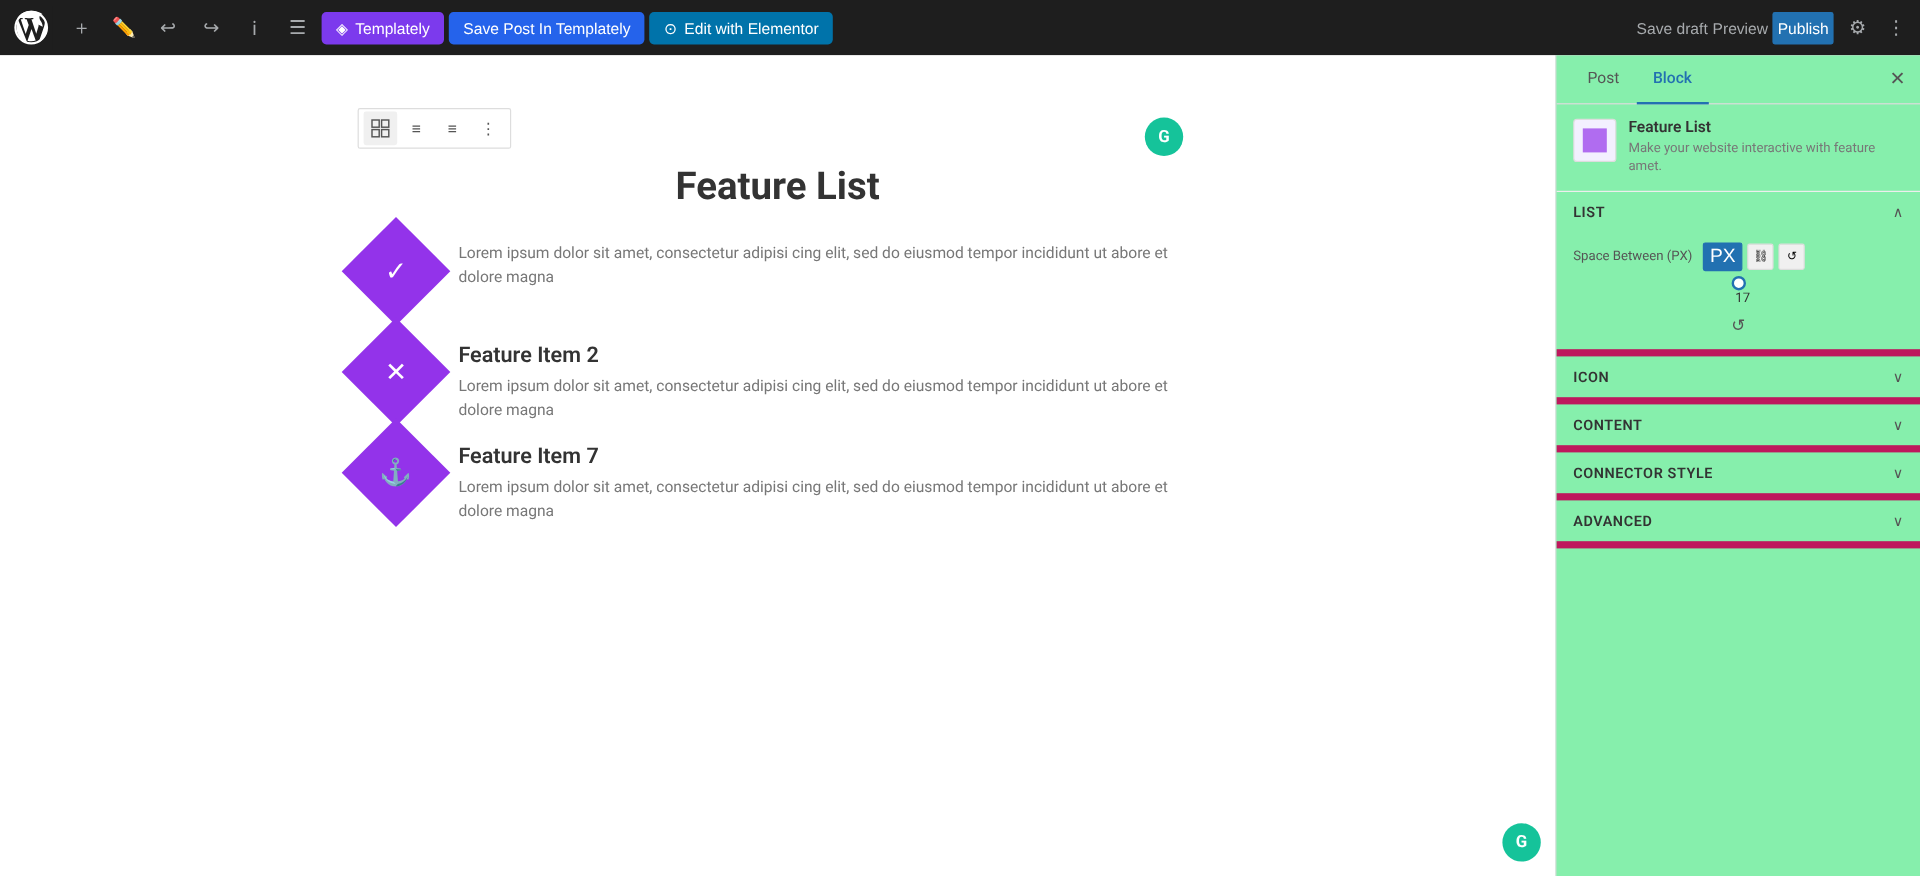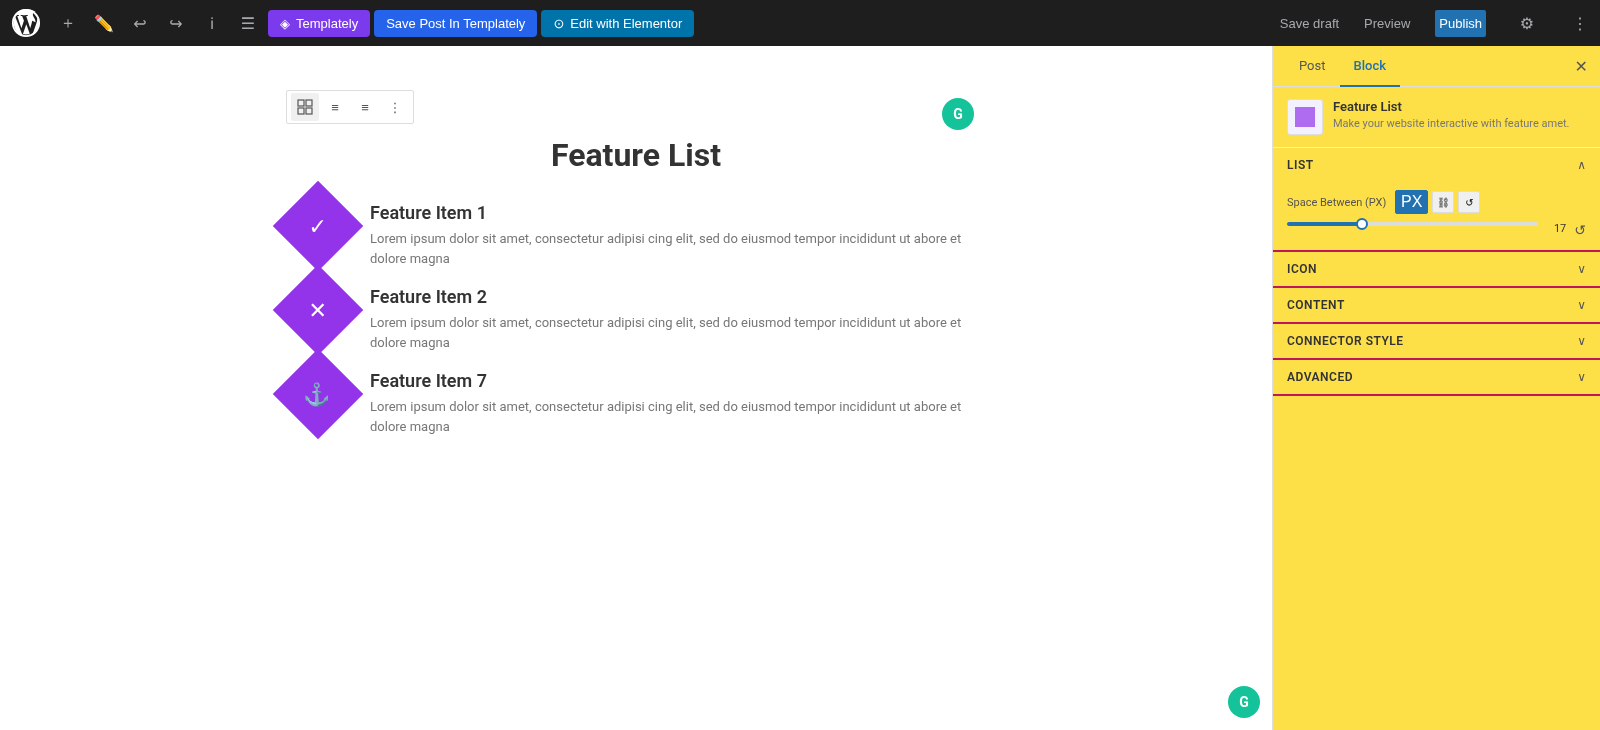--- a/index.html
+++ b/index.html
@@ -18,21 +18,21 @@
     }
     .btn-templately {
       background: #7c3aed; color: #fff; border: none; padding: 6px 12px; border-radius: 4px; cursor: pointer; font-size: 13px; display: flex; align-items: center; gap: 6px;
     }
     .btn-save-post {
       background: #2563eb; color: #fff; border: none; padding: 6px 12px; border-radius: 4px; cursor: pointer; font-size: 13px;
     }
     .btn-elementor {
       background: #0073aa; color: #fff; border: none; padding: 6px 12px; border-radius: 4px; cursor: pointer; font-size: 13px; display: flex; align-items: center; gap: 6px;
     }
-    .toolbar-right-actions { margin-left: auto; display: flex; align-items: center; gap: 25px; }
+    .toolbar-right-actions { margin-left: auto; display: flex; align-items: center; gap: 4px; }
     .btn-save-draft { background: none; border: none; color: #a7aaad; cursor: pointer; font-size: 13px; }
     .btn-preview { background: none; border: none; color: #a7aaad; cursor: pointer; font-size: 13px; }
     .btn-publish { background: #2271b1; color: #fff; border: none; padding: 6px 4px; border-radius: 2px; cursor: pointer; font-size: 13px; font-weight: 500; }
     .btn-settings { background: none; border: none; color: #a7aaad; cursor: pointer; width: 32px; height: 32px; display: flex; align-items: center; justify-content: center; font-size: 16px; }
     .btn-dots { background: none; border: none; color: #a7aaad; cursor: pointer; width: 24px; height: 24px; display: flex; align-items: center; justify-content: center; font-size: 16px; }
 
     
     .main-area {
       display: flex; flex: 1; overflow: hidden;
     }
@@ -78,21 +78,21 @@
     }
     .icon-col .connector-line {
       width: 2px; background: #9333ea; height: 30px; margin: 0 auto;
     }
     .grammarly-icon {
       position: absolute; top: 12px; right: 12px; width: 32px; height: 32px; background: #15c39a; border-radius: 50%; display: flex; align-items: center; justify-content: center; color: #fff; font-weight: 700; font-size: 14px;
     }
 
     
     .right-panel {
-      width: 328px; background: #fde047; border-left: 1px solid #ddd; display: flex; flex-direction: column; overflow: hidden;
+      width: 304px; background: #86efac; border-left: 1px solid #ddd; display: flex; flex-direction: column; overflow: hidden;
     }
     .panel-tabs {
       display: flex; border-bottom: 1px solid #ddd; padding: 0 12px;
     }
     .panel-tab {
       padding: 12px 14px; font-size: 13px; color: #555; cursor: pointer; border-bottom: 2px solid transparent; margin-bottom: -1px;
     }
     .panel-tab.active { color: #2271b1; border-bottom-color: #2271b1; font-weight: 500; }
     .panel-close {
       margin-left: auto; background: none; border: none; cursor: pointer; font-size: 16px; color: #555; display: flex; align-items: center;
@@ -113,36 +113,36 @@
     .style-tabs {
       display: flex; border-bottom: 1px solid #eee; padding: 0 14px;
     }
     .style-tab {
       padding: 8px 10px; font-size: 12px; color: #555; cursor: pointer; border-bottom: 2px solid transparent; margin-bottom: -1px;
     }
     .style-tab.active { color: #2271b1; border-bottom-color: #2271b1; }
 
     
     .panel-section {
-      border-bottom: 2px solid #be185d;
+      border-bottom: 6px solid #be185d;
     }
     .panel-section-header {
       display: flex; align-items: center; justify-content: space-between; padding: 10px 14px; cursor: pointer;
     }
     .panel-section-title { font-size: 12px; font-weight: 600; color: #333; text-transform: uppercase; letter-spacing: 0.5px; }
     .panel-chevron { font-size: 12px; color: #555; }
 
     .panel-section-content { padding: 8px 14px 12px; }
     .field-row { display: flex; align-items: center; gap: 8px; margin-bottom: 8px; }
     .field-label { font-size: 11px; color: #555; min-width: 100px; }
     .field-controls { display: flex; align-items: center; gap: 4px; flex: 1; }
     .unit-btn { background: #f0f0f0; border: 1px solid #ddd; padding: 2px 5px; font-size: 16px; cursor: pointer; border-radius: 2px; }
     .unit-btn.active { background: #2271b1; color: #fff; border-color: #2271b1; }
 
-    .slider-row { display: flex; align-items: flex-start; gap: 8px; }
+    .slider-row { display: flex; align-items: center; gap: 8px; flex-direction: column; }
     .slider-track { flex: 1; height: 4px; background: #ddd; border-radius: 2px; position: relative; }
     .slider-fill { height: 100%; background: #2271b1; border-radius: 2px; width: 30%; }
     .slider-thumb { width: 12px; height: 12px; background: #fff; border: 2px solid #2271b1; border-radius: 50%; position: absolute; top: -4px; left: 30%; transform: translateX(-50%); cursor: pointer; }
     .slider-value { font-size: 11px; color: #333; min-width: 20px; text-align: right; }
     .reset-btn { background: none; border: none; cursor: pointer; color: #555; font-size: 14px; }
     .icon-small-btn { background: #f0f0f0; border: 1px solid #ddd; width: 22px; height: 22px; display: flex; align-items: center; justify-content: center; cursor: pointer; border-radius: 2px; font-size: 10px; }
 
     
     .grammarly-bottom {
       position: absolute; bottom: 12px; right: 12px; width: 32px; height: 32px; background: #15c39a; border-radius: 50%; display: flex; align-items: center; justify-content: center; color: #fff; font-weight: 700; font-size: 14px;
@@ -224,21 +224,20 @@
       <div>
 
         <div class="feature-item-wrap">
           <div class="icon-col">
             <div class="feature-icon-diamond">
               <span>✓</span>
             </div>
             <div class="connector-line"></div>
           </div>
           <div class="feature-content">
-            <div class="feature-title">Feature Item 1</div>
             <div class="feature-desc">Lorem ipsum dolor sit amet, consectetur adipisi cing elit, sed do eiusmod tempor incididunt ut abore et dolore magna</div>
           </div>
         </div>
 
         <div class="feature-item-wrap">
           <div class="icon-col">
             <div class="feature-icon-diamond">
               <span>✕</span>
             </div>
             <div class="connector-line"></div>

